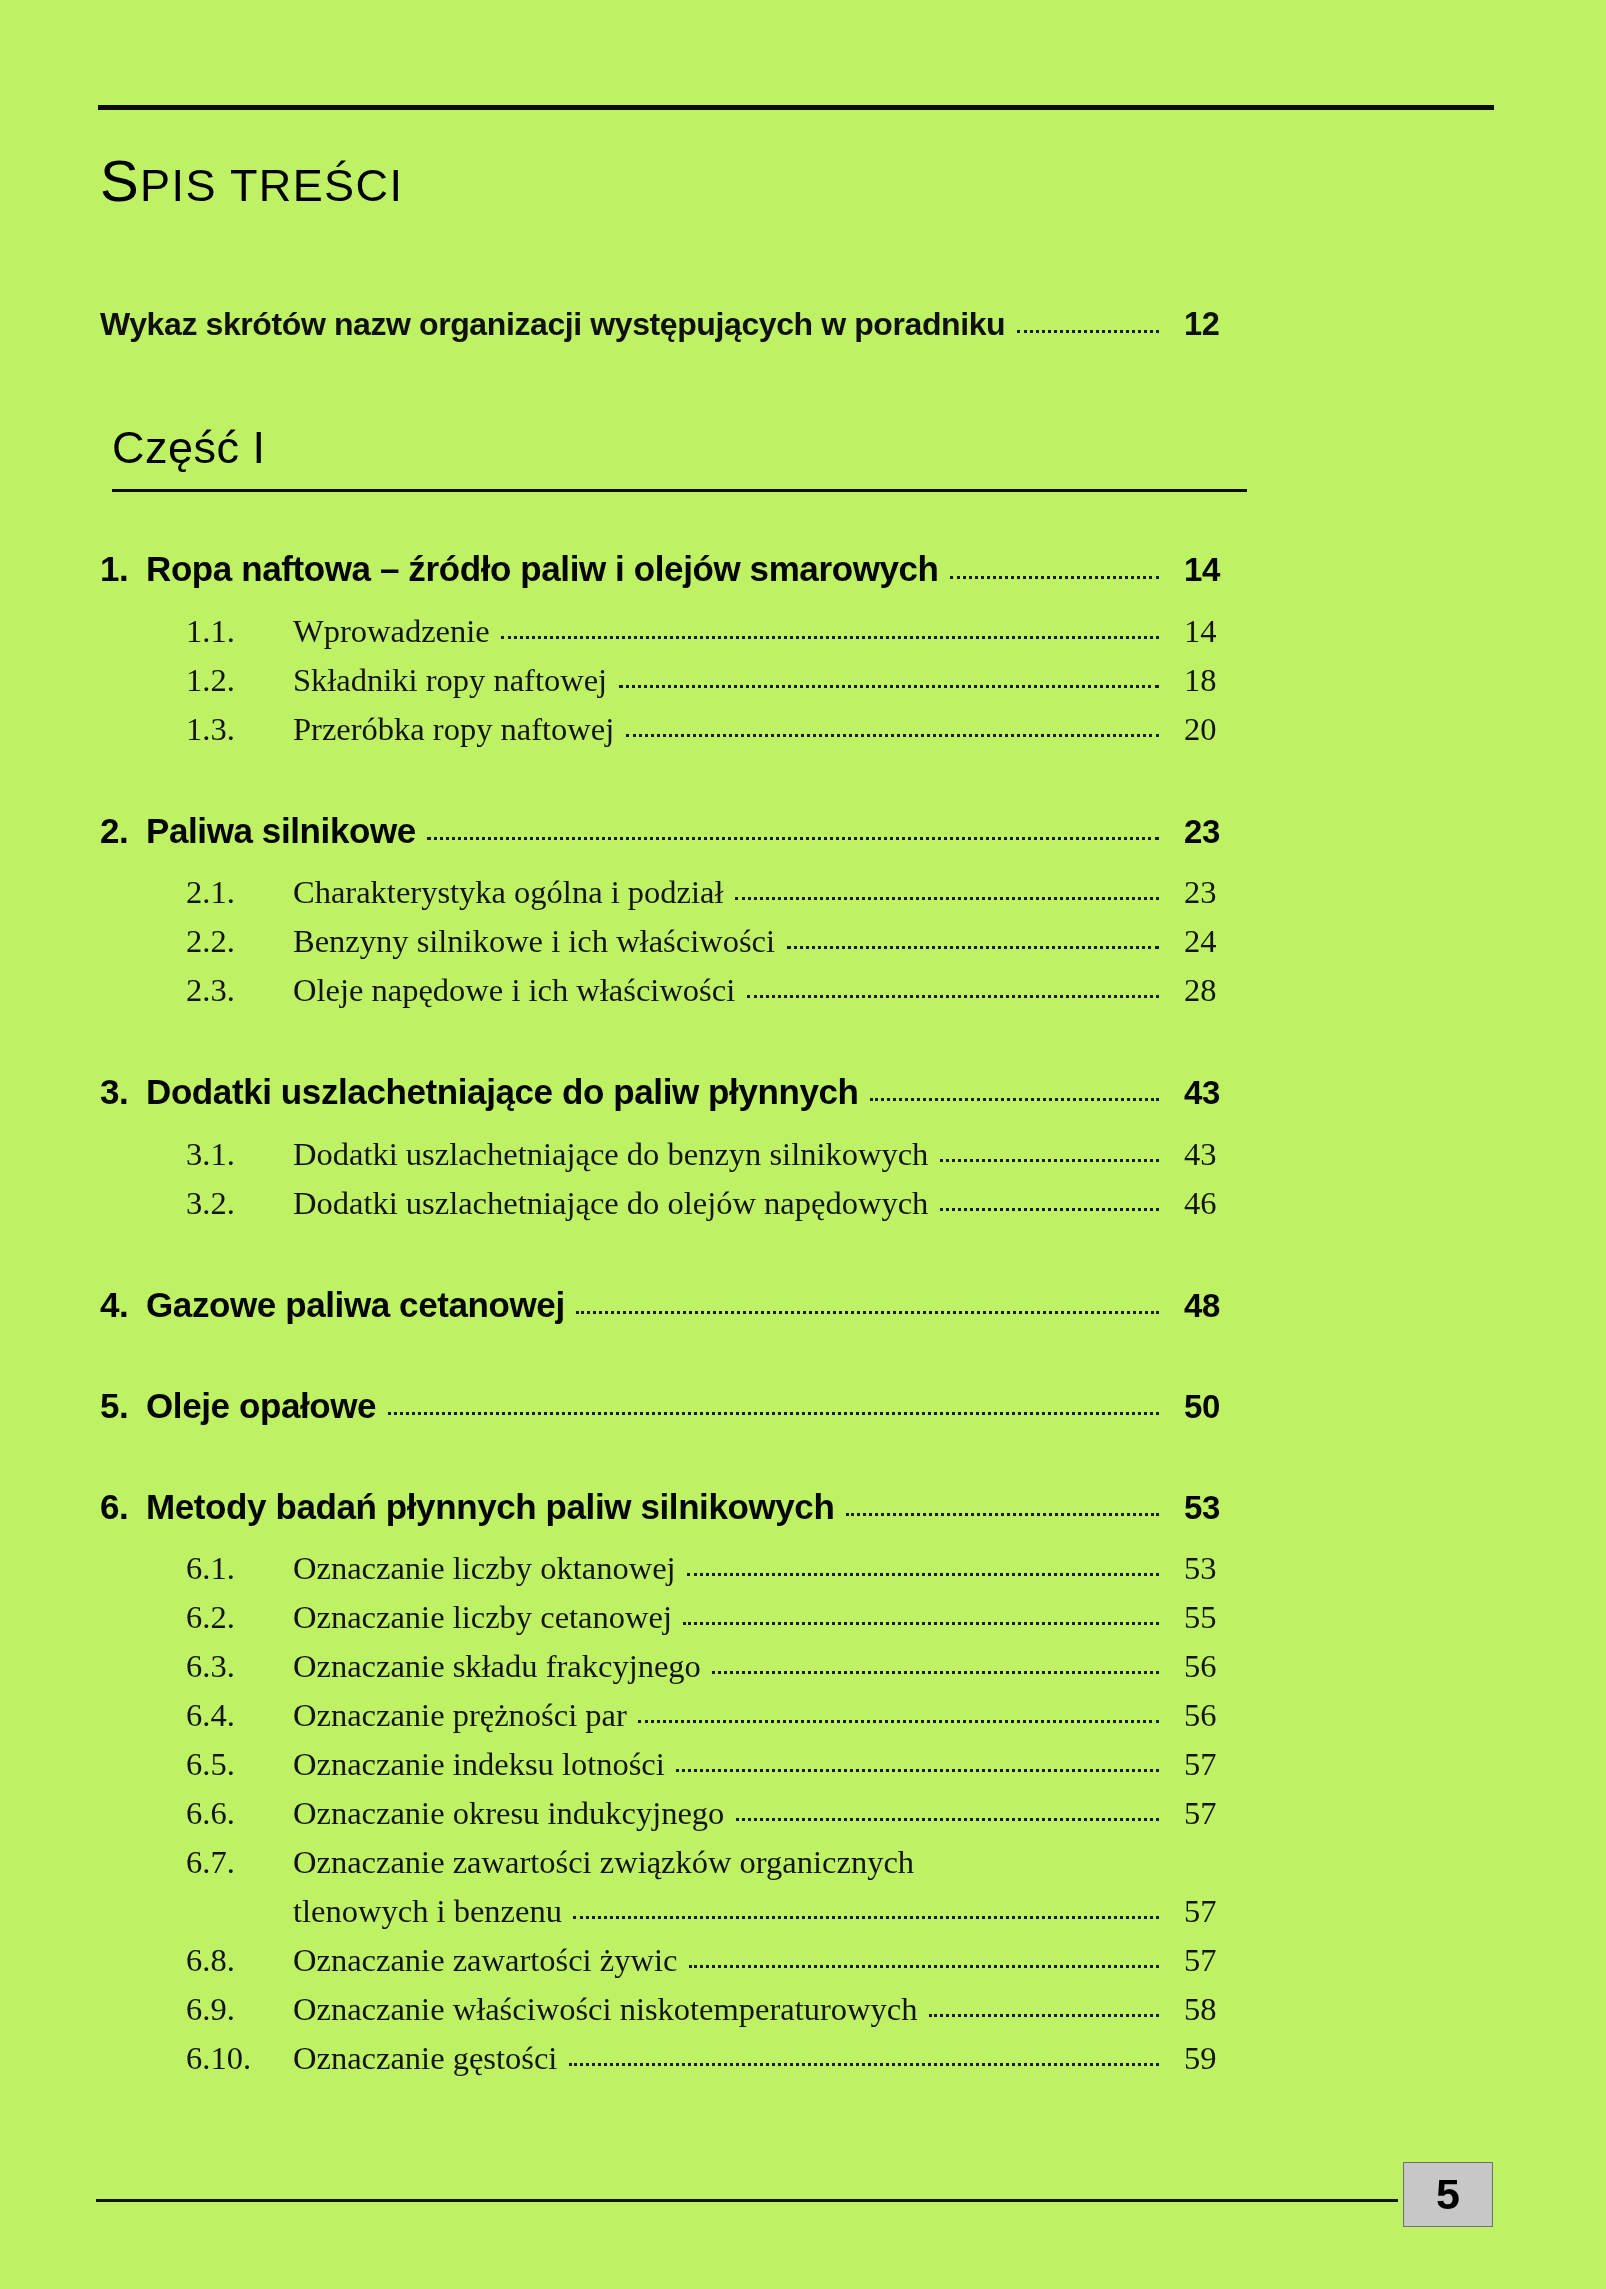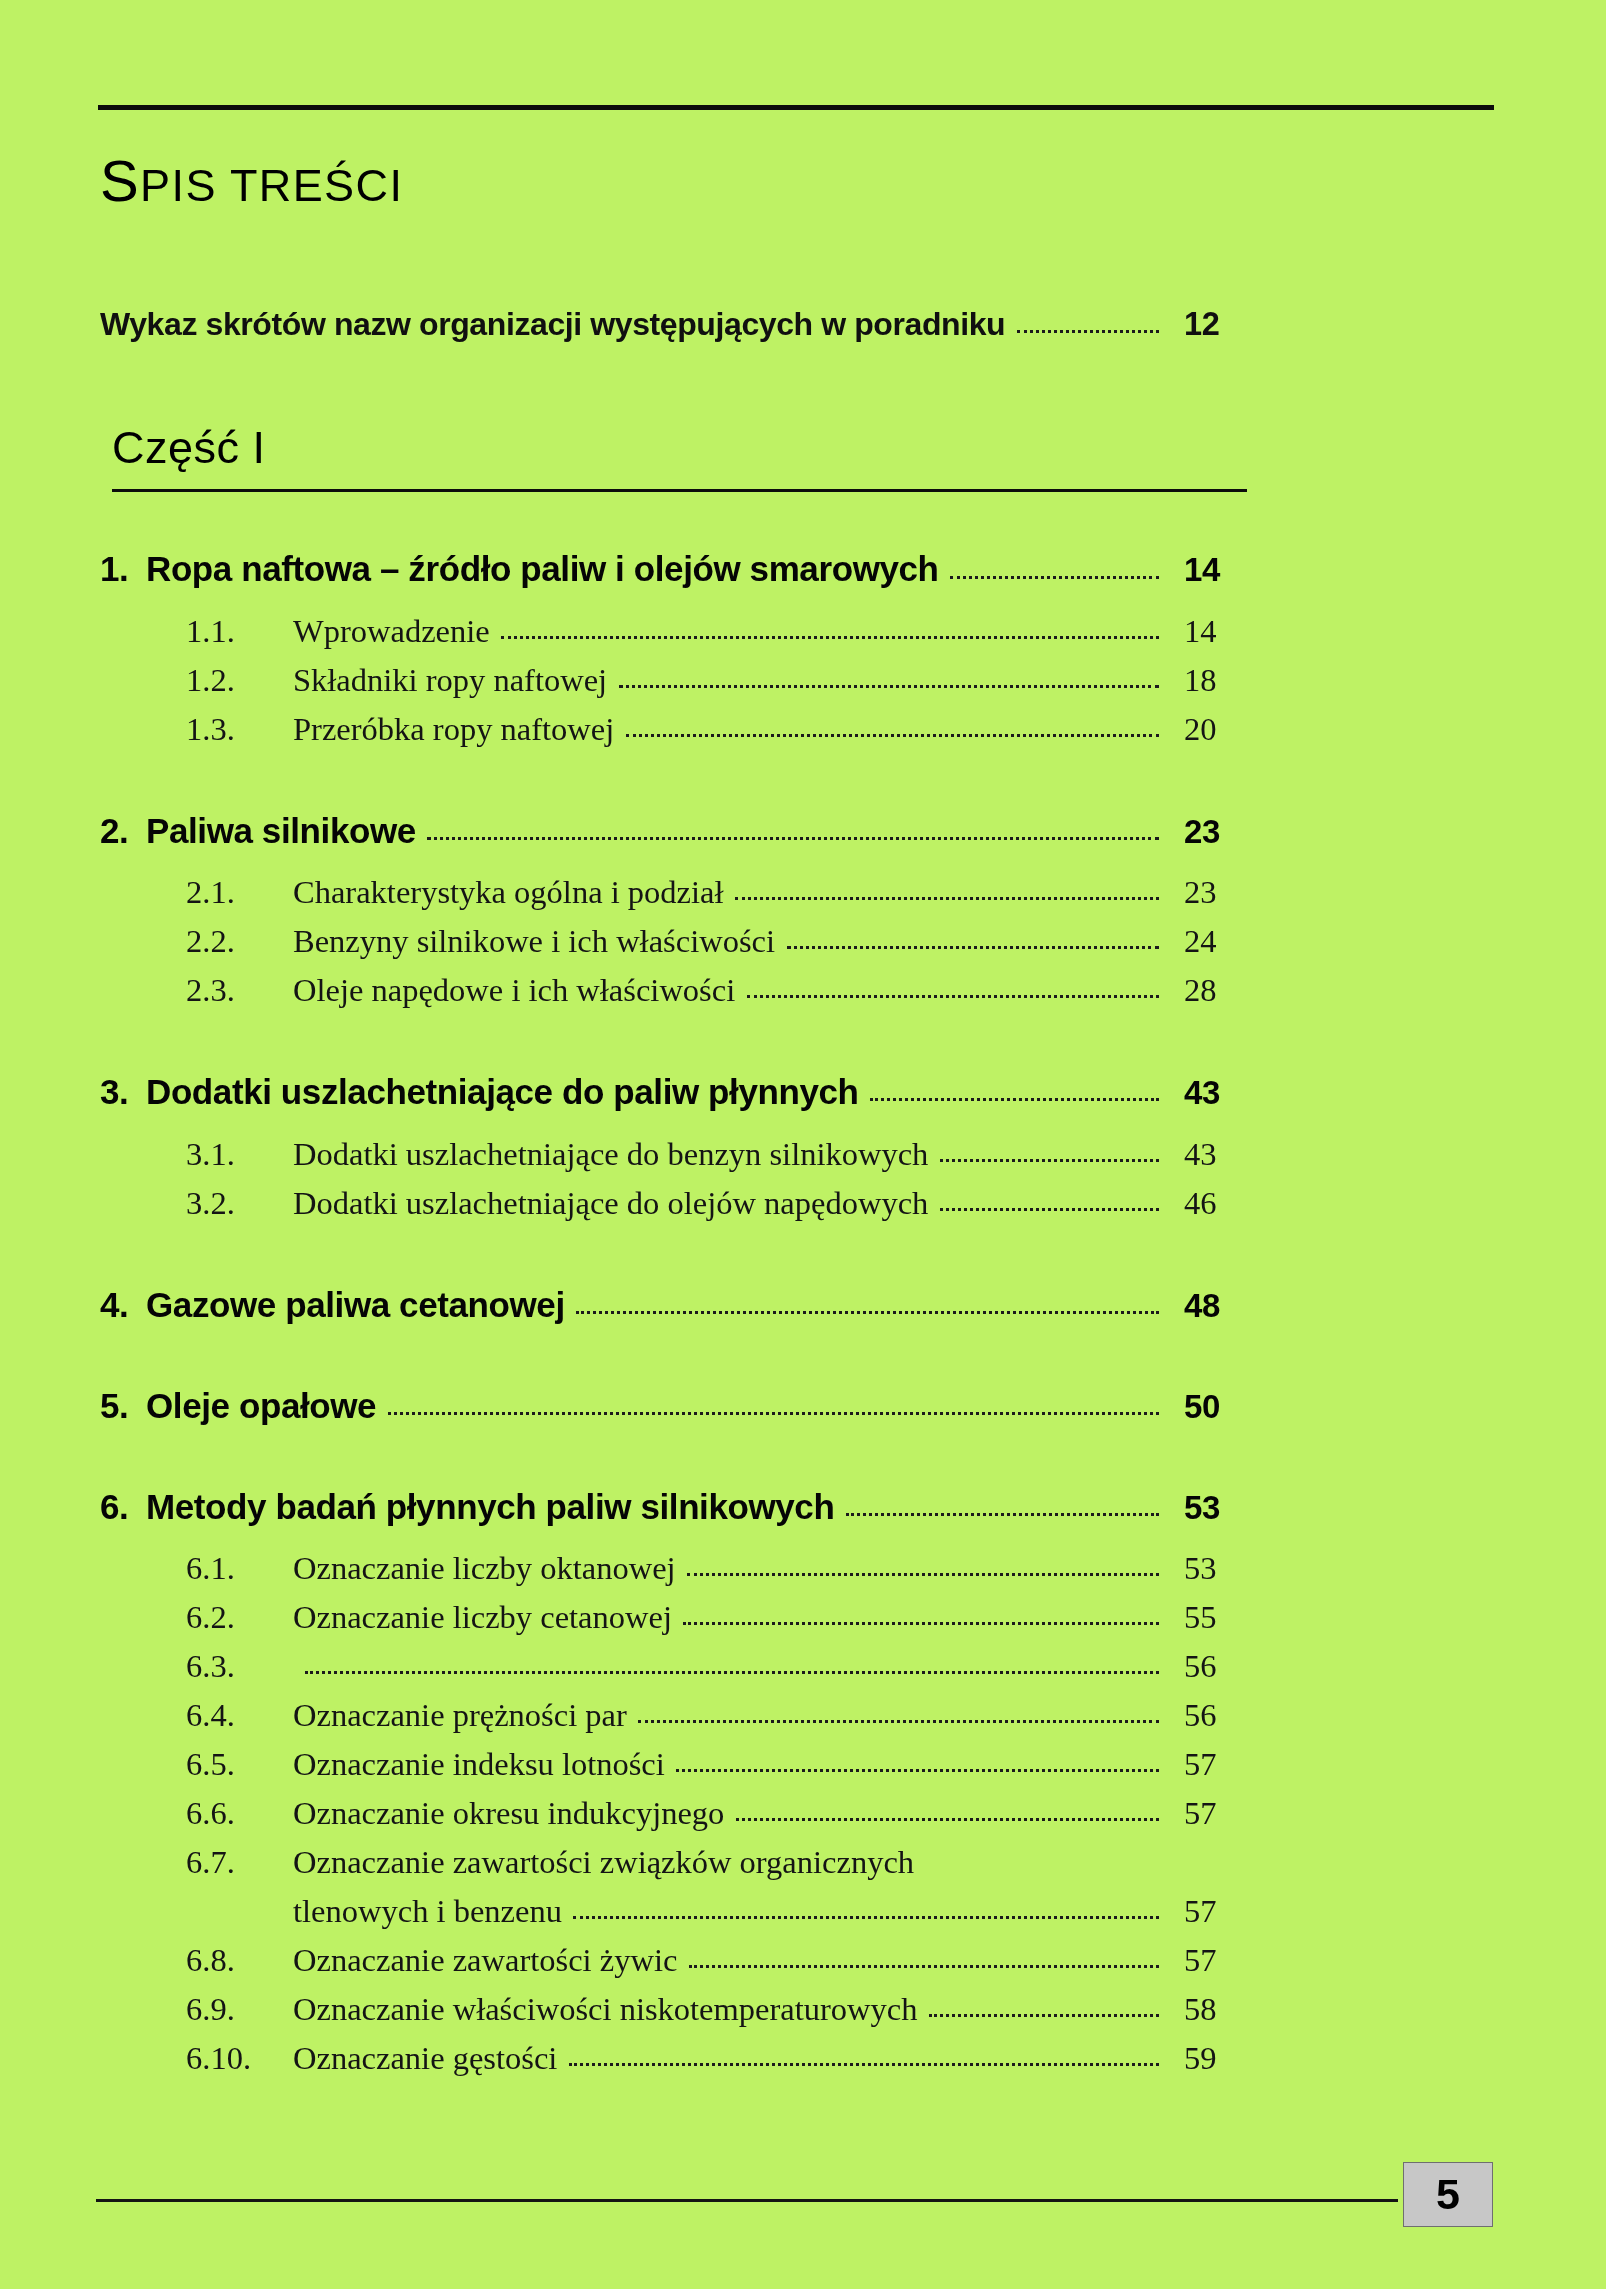--- a/index.html
+++ b/index.html
@@ -279,20 +279,21 @@
           <span class="pagenum">53</span>
         </div>
         <div class="row sec-row">
           <span class="sec-num">6.2.</span>
           <span class="sec-title">Oznaczanie liczby cetanowej</span>
           <span class="leader"></span>
           <span class="pagenum">55</span>
         </div>
         <div class="row sec-row">
           <span class="sec-num">6.3.</span>
+          <span class="sec-title">Oznaczanie składu frakcyjnego</span>
           <span class="leader"></span>
           <span class="pagenum">56</span>
         </div>
         <div class="row sec-row">
           <span class="sec-num">6.4.</span>
           <span class="sec-title">Oznaczanie prężności par</span>
           <span class="leader"></span>
           <span class="pagenum">56</span>
         </div>
         <div class="row sec-row">

